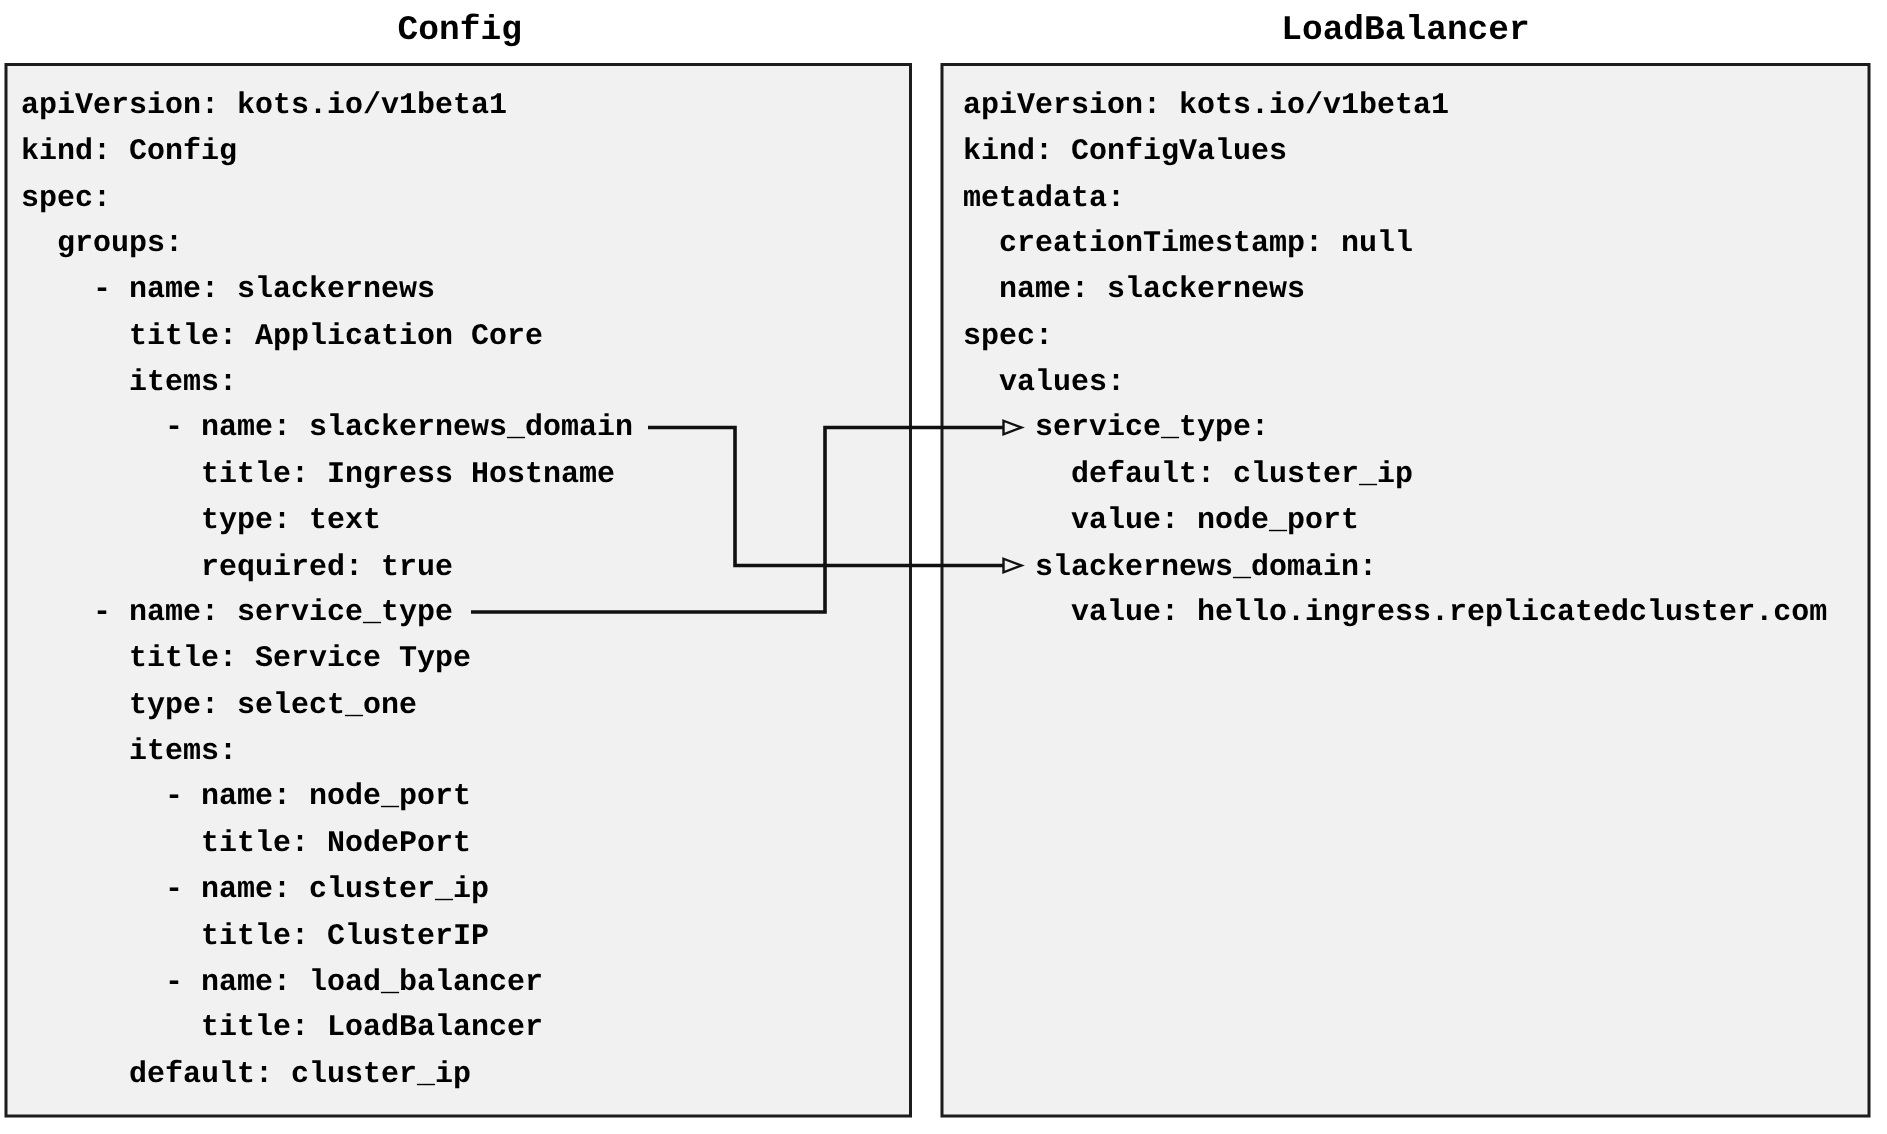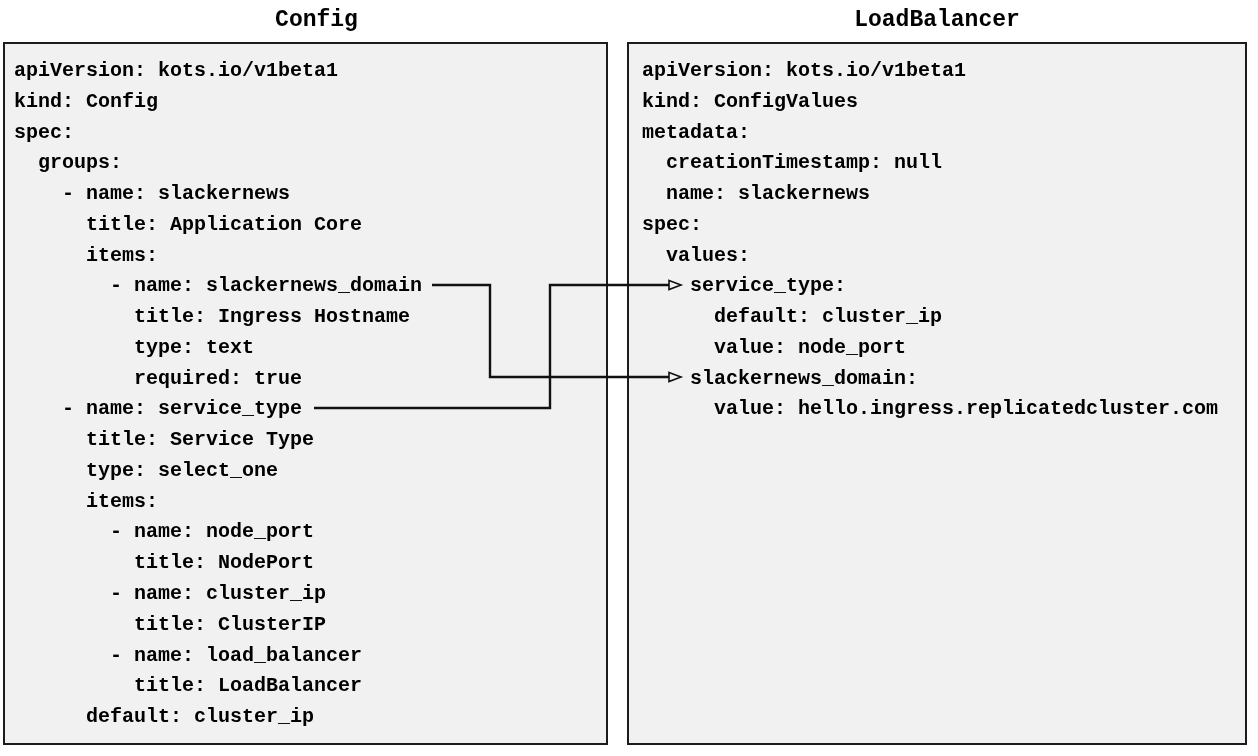--- a/index.html
+++ b/index.html
@@ -22,21 +22,21 @@
     position: absolute;
     top: 6px;
     height: 28px;
     line-height: 28px;
     text-align: center;
     font-weight: bold;
     font-size: 23px;
     color: #000000;
     letter-spacing: 0;
   }
-  .panel-title.left  { left: 14px;   width: 605px; }
+  .panel-title.left  { left: 4px;   width: 605px; }
   .panel-title.right { left: 627px; width: 620px; }
   .panel {
     position: absolute;
     top: 42px;
     height: 703px;
     box-sizing: border-box;
     background: #f1f1f1;
     border: 2px solid #1c1c1c;
   }
   .panel.left  { left: 3px;   width: 605px; }

